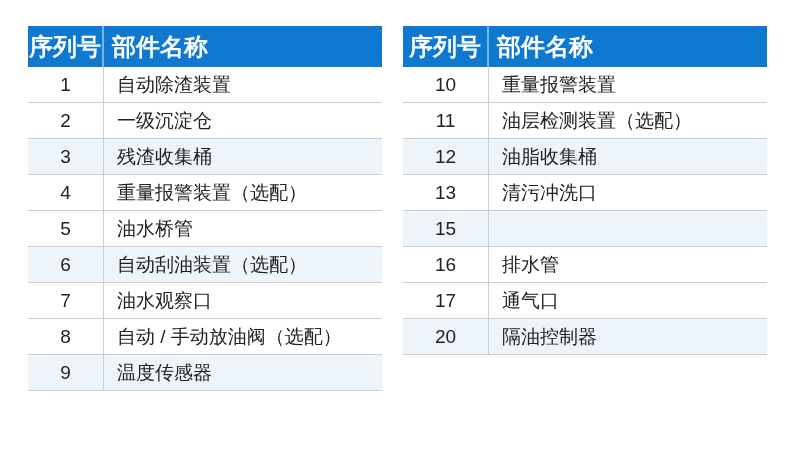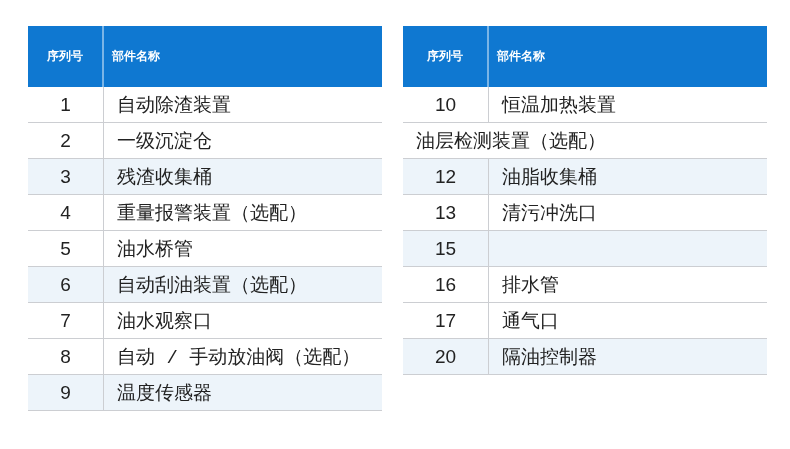--- a/index.html
+++ b/index.html
@@ -9,25 +9,25 @@
     background:var(--page-bg, #ffffff);
     font-family:"Liberation Sans", sans-serif;
     overflow:hidden;
   }
   .parts-table { position:absolute; top:26px; }
   #table-left  { left:28px;  width:354px; --numw:76px; }
   #table-right { left:403px; width:364px; --numw:86px; }
 
   .thead {
     display:flex;
-    height:61px;
+    height:41px;
     background:var(--header-blue, #0F78D1);
     color:var(--header-text, #ffffff);
     font-weight:bold;
-    font-size:12px;
+    font-size:24px;
   }
   .th { display:flex; align-items:center; box-sizing:border-box; height:100%; }
   .th.num {
     width:var(--numw);
     justify-content:center;
     border-right:2px solid rgba(255,255,255,0.45);
     flex:none;
   }
   .th.name { padding-left:8px; flex:1; }
 
@@ -40,21 +40,21 @@
     background:transparent;
   }
   .tr.tinted { background:var(--row-tint, #EDF4FA); }
   .td { display:flex; align-items:center; box-sizing:border-box; }
   .td.num {
     width:var(--numw);
     justify-content:center;
     border-right:1px solid var(--line-gray, #CCCED2);
     flex:none;
   }
-  .td.name { padding-left:13px; flex:1; white-space:nowrap; overflow:hidden;font-family:Liberation Mono, monospace; }
+  .td.name { padding-left:13px; flex:1; white-space:nowrap; overflow:hidden; }
 </style>
 </head>
 <body>
 
 <div class="canvas">
 
   <div class="parts-table" id="table-left">
     <div class="thead">
       <div class="th num">序列号</div>
       <div class="th name">部件名称</div>
@@ -100,23 +100,24 @@
   </div>
 
   <div class="parts-table" id="table-right">
     <div class="thead">
       <div class="th num">序列号</div>
       <div class="th name">部件名称</div>
     </div>
     <div class="tbody">
         <div class="tr">
           <div class="td num">10</div>
-          <div class="td name">恒温加热装置</div>
+          <div class="td name">重量报警装置</div>
         </div>
         <div class="tr">
+          <div class="td num">11</div>
           <div class="td name">油层检测装置（选配）</div>
         </div>
         <div class="tr tinted">
           <div class="td num">12</div>
           <div class="td name">油脂收集桶</div>
         </div>
         <div class="tr">
           <div class="td num">13</div>
           <div class="td name">清污冲洗口</div>
         </div>

